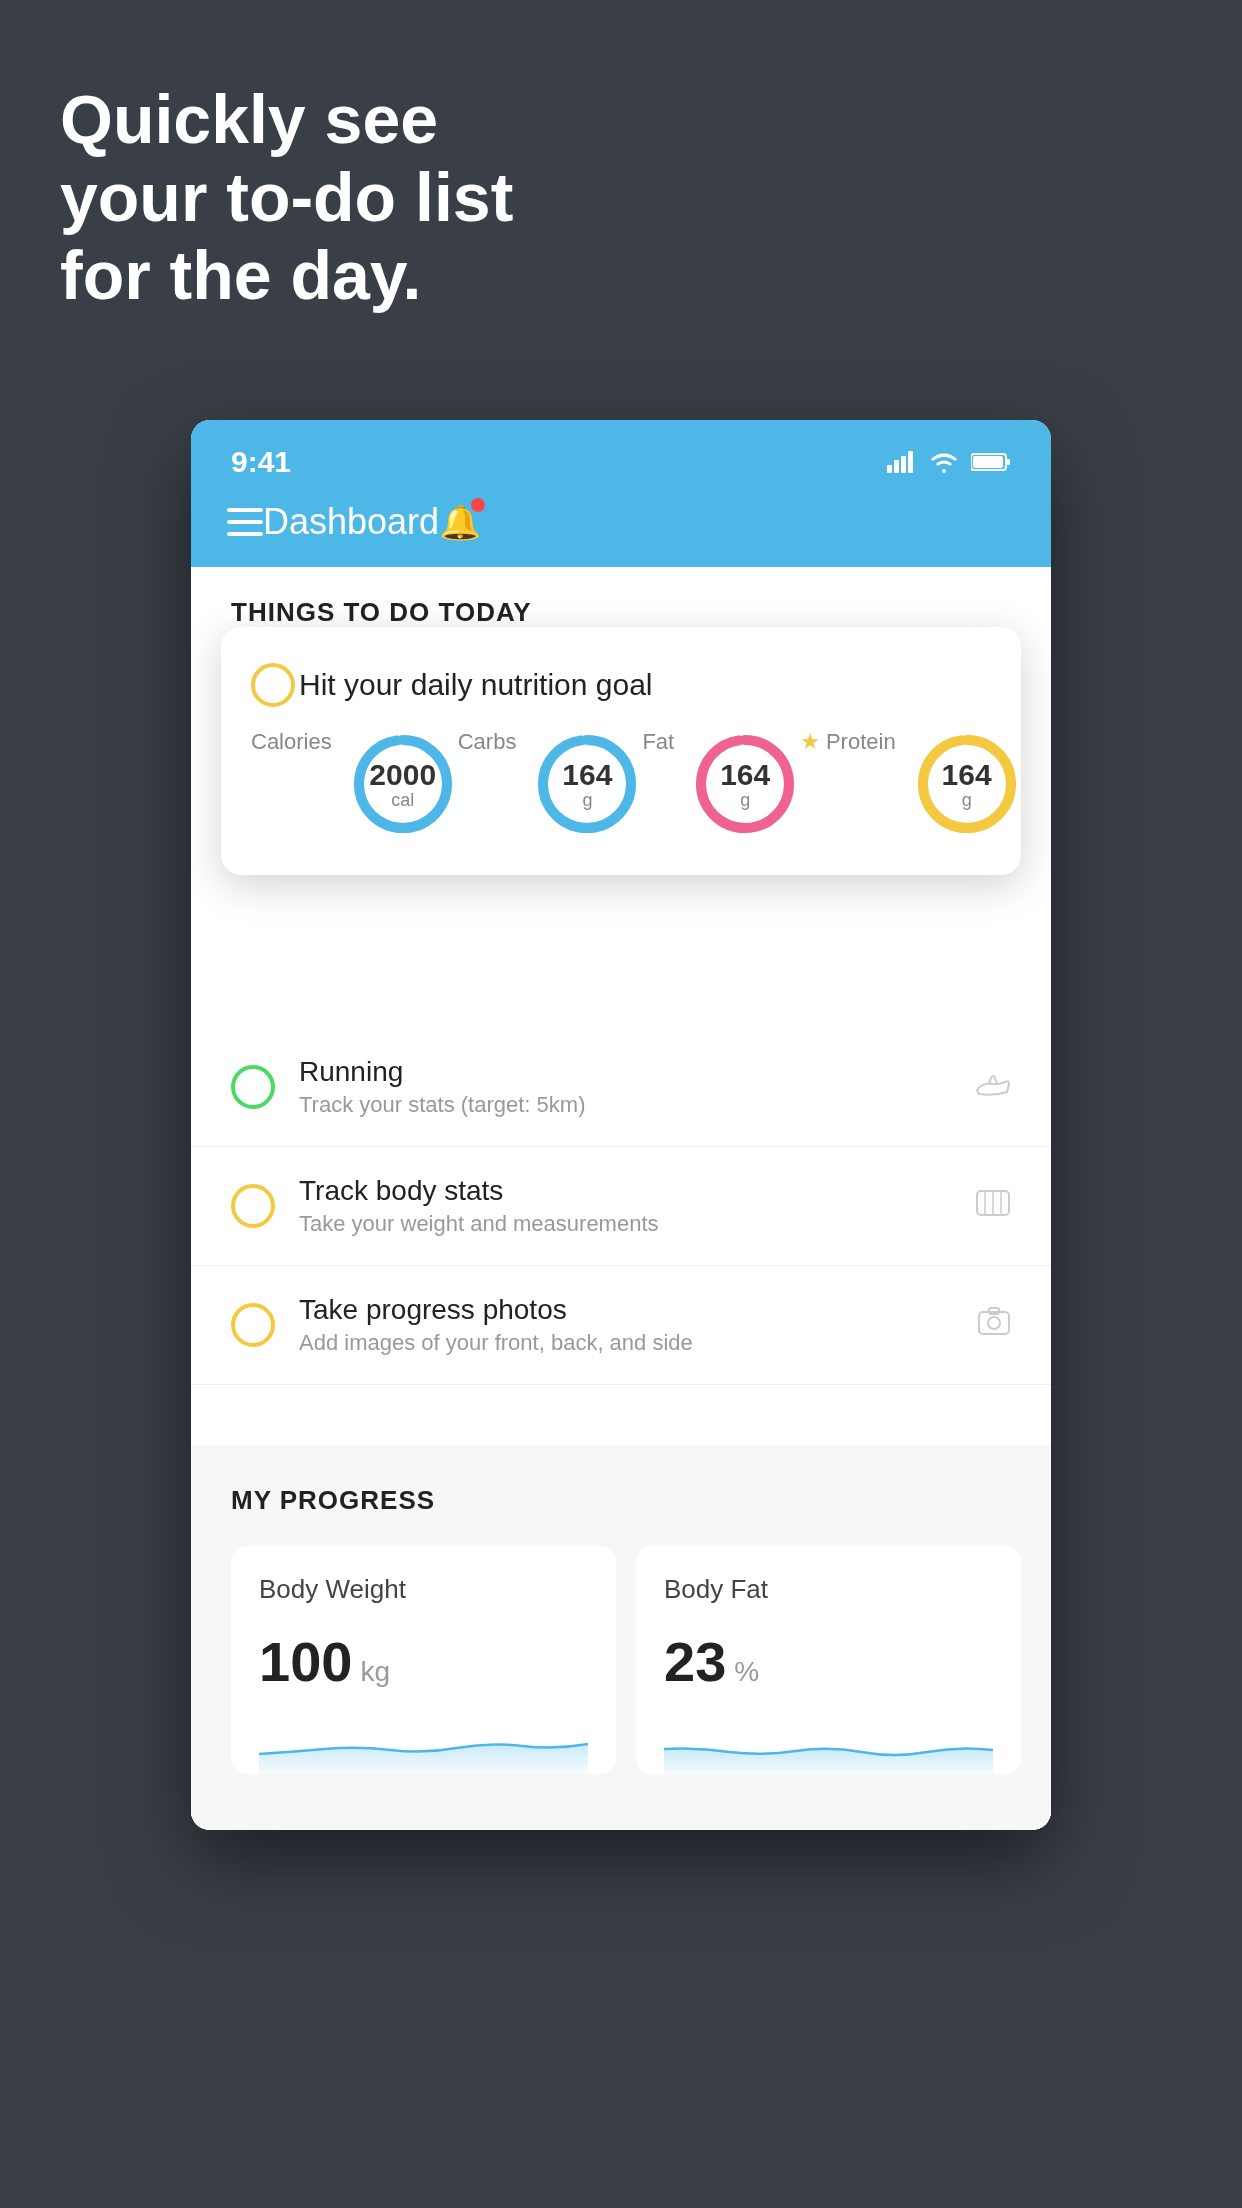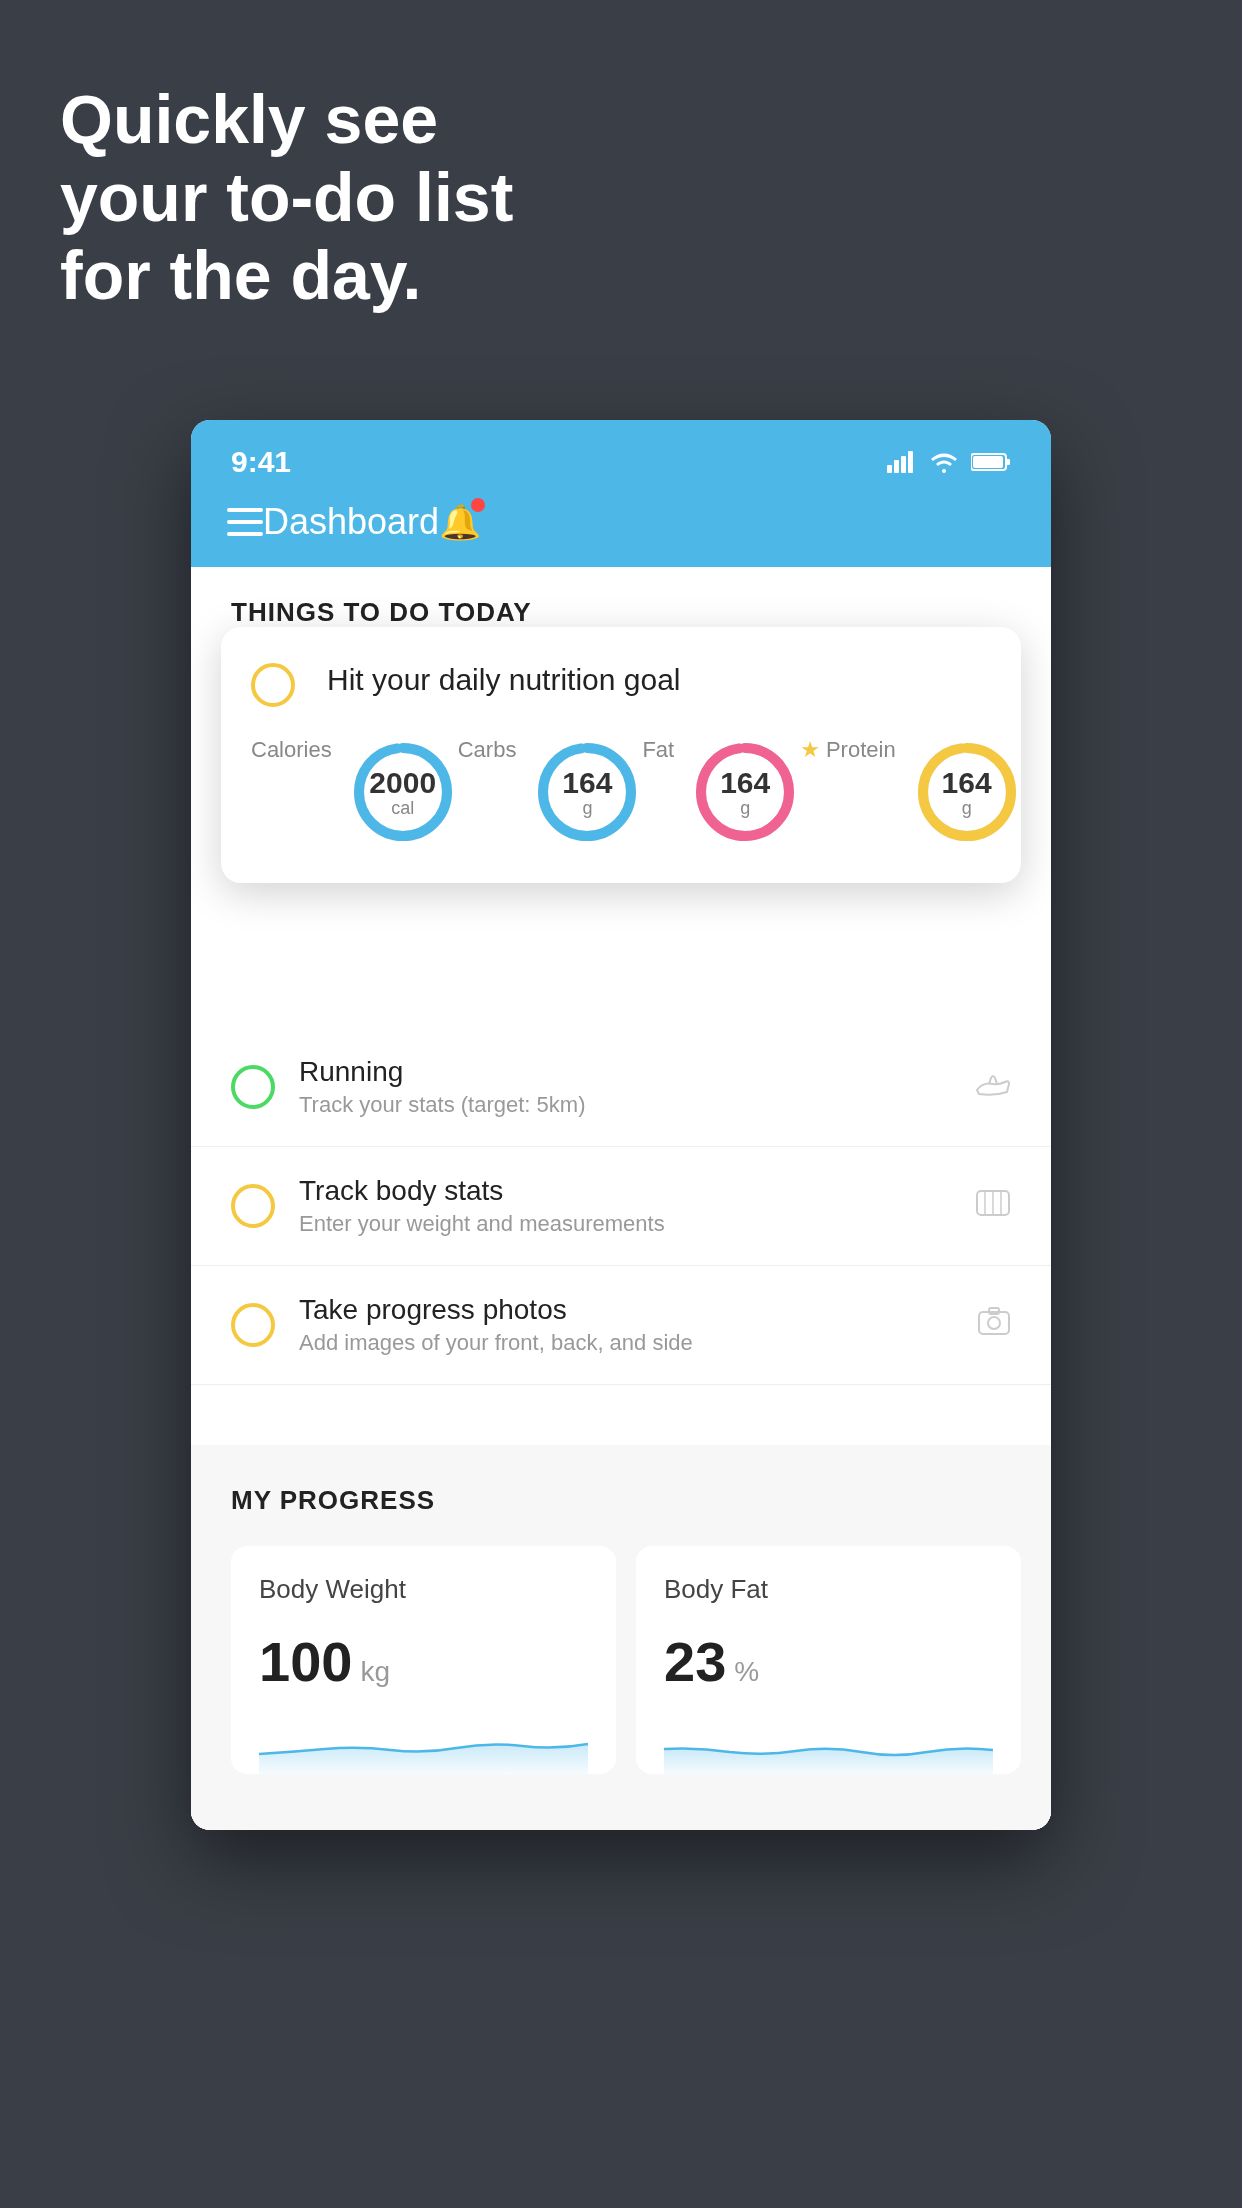--- a/index.html
+++ b/index.html
@@ -130,22 +130,23 @@
       right: 30px;
       background: #ffffff;
       border-radius: 20px;
       box-shadow: 0 10px 40px rgba(0,0,0,0.18);
       padding: 36px 30px 36px 30px;
       z-index: 20;
     }
 
     .nutrition-card-header {
       display: flex;
-      gap: 32px;
-      margin-bottom: 30px;
+      align-items: center;
+      gap: 4px;
+      margin-bottom: 22px;
     }
 
     .circle-indicator {
       width: 44px;
       height: 44px;
       border-radius: 50%;
       border: 4px solid #f5c842;
       flex-shrink: 0;
     }
 
@@ -490,21 +491,21 @@
             <path d="M2 20 Q8 12 18 14 Q24 15 30 12 Q34 10 34 14 L32 22 Q20 26 4 24 Z" stroke="#cccccc" stroke-width="2" fill="none"></path>
             <path d="M14 14 L16 8 Q18 4 20 8 L22 14" stroke="#cccccc" stroke-width="2" fill="none"></path>
           </svg>
         </div>
       </div>
 
       <div class="todo-item">
         <div class="todo-circle"></div>
         <div class="todo-text">
           <div class="todo-title">Track body stats</div>
-          <div class="todo-subtitle">Enter your weight and measurements</div>
+          <div class="todo-subtitle">Take your weight and measurements</div>
         </div>
         <div class="todo-icon">
           <svg width="36" height="32" viewBox="0 0 36 32" fill="none">
             <rect x="2" y="4" width="32" height="24" rx="4" stroke="#cccccc" stroke-width="2"></rect>
             <line x1="10" y1="4" x2="10" y2="28" stroke="#cccccc" stroke-width="1.5"></line>
             <line x1="18" y1="4" x2="18" y2="28" stroke="#cccccc" stroke-width="1.5"></line>
             <line x1="26" y1="4" x2="26" y2="28" stroke="#cccccc" stroke-width="1.5"></line>
           </svg>
         </div>
       </div>

